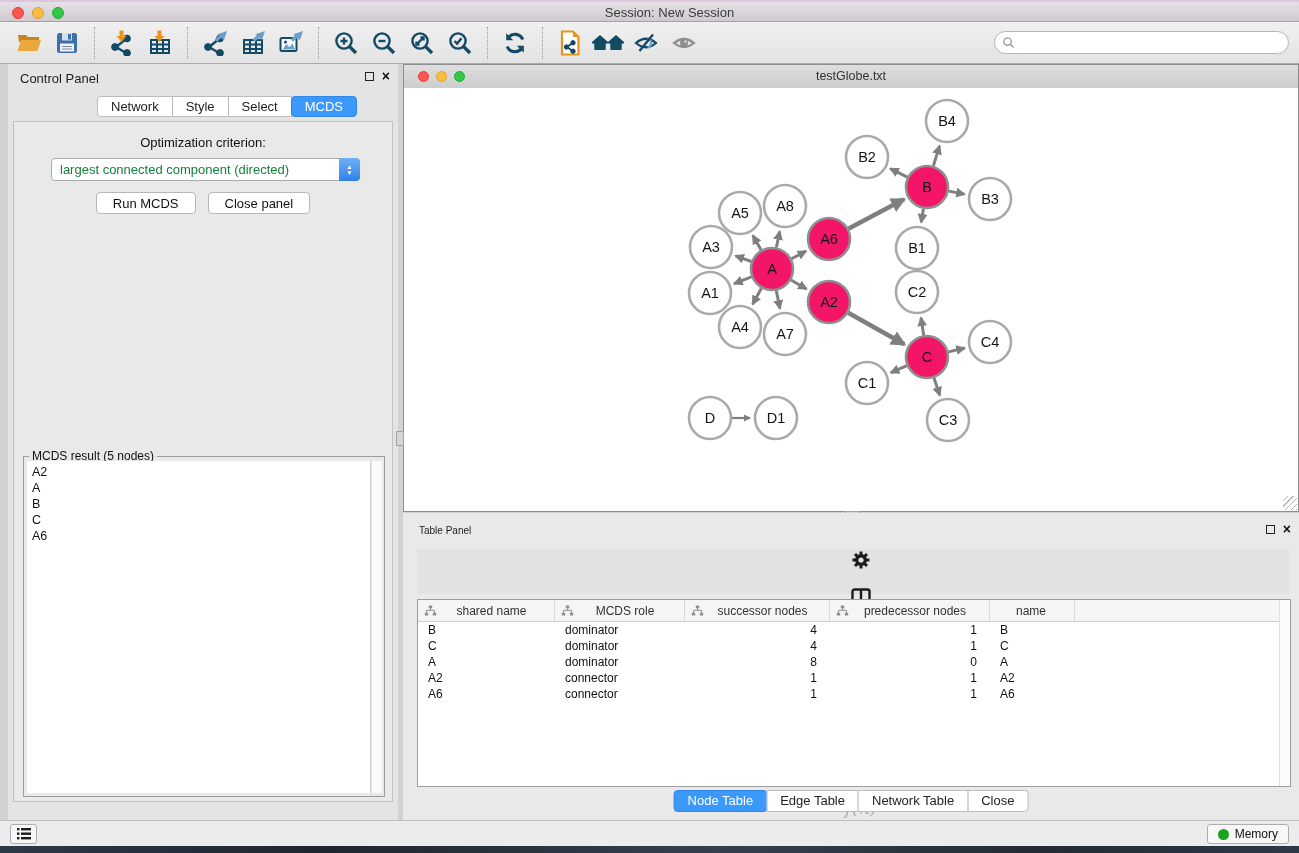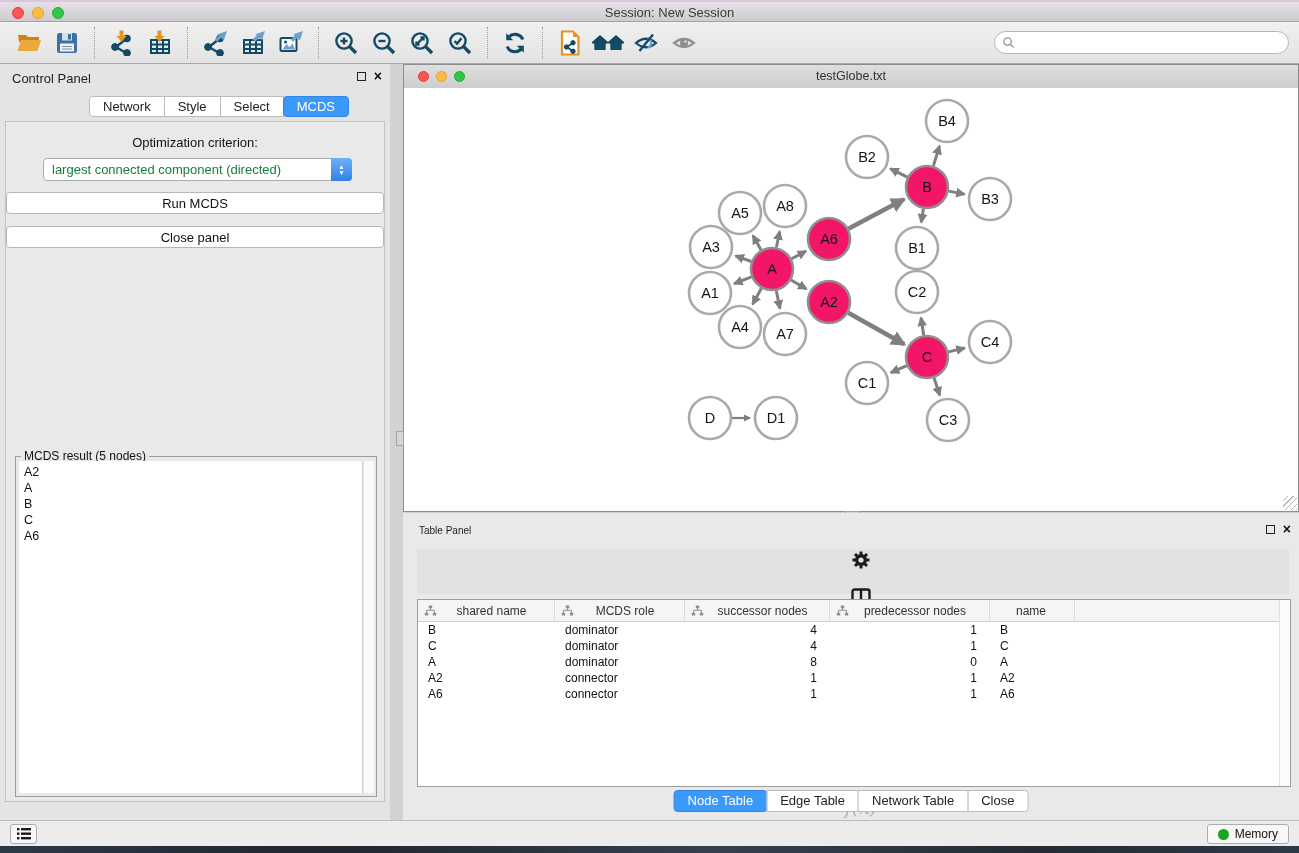--- a/index.html
+++ b/index.html
@@ -21,21 +21,21 @@
   .toolbar { position:absolute; left:0; top:22px; width:100%; height:42px;
     background:linear-gradient(#f0f0f0,#e3e3e3); border-bottom:1px solid #a8a8a8;
     display:flex; align-items:center; padding:0 10px; }
   .tbtn { width:38px; height:32px; display:flex; align-items:center; justify-content:center; }
   .tsep { width:1px; height:32px; border-left:1px dotted #9a9a9a; margin:0 8px; }
   .search { position:absolute; right:10px; top:9px; width:295px; height:23px; background:#fff;
     border:1px solid #b5b5b5; border-radius:12px; display:flex; align-items:center; padding:0 7px; }
   .search input { border:none; outline:none; flex:1; font-size:12px; background:transparent; }
 
   
-  .control-panel { position:absolute; left:0; top:64px; width:390px; height:756px; background:#e4e4e4; }
+  .control-panel { position:absolute; left:8px; top:64px; width:390px; height:756px; background:#e4e4e4; }
   .cp-head { position:absolute; left:0; top:0; width:100%; height:28px; }
   .cp-head .ph-title { position:absolute; left:12px; top:7px; font-size:13px; color:#222; }
   .panel-icons { position:absolute; right:8px; top:6px; display:flex; gap:8px; align-items:center; }
   .float-ic { width:9px; height:9px; border:1.5px solid #222; display:inline-block; }
   .close-ic { font-size:14px; font-weight:bold; color:#111; line-height:12px; }
   .segrow { display:flex; }
   .seg { height:21px; line-height:19px; padding:0 13px; background:#fff; border:1px solid #bcbcbc;
     font-size:13px; color:#222; margin-left:-1px; white-space:nowrap; }
   .seg:first-child { margin-left:0; border-radius:4px 0 0 4px; }
   .seg:last-child { border-radius:0 4px 4px 0; }
@@ -44,21 +44,21 @@
   .cp-body { position:absolute; left:5px; right:5px; top:57px; bottom:18px;
     background:#e9e9e9; border:1px solid #c2c2c2; }
   .opt-label { position:absolute; top:13px; left:0; right:0; text-align:center; font-size:13px; color:#111; }
   .dropdown { position:absolute; top:36px; left:37px; right:32px; height:23px; background:#fff;
     border:1px solid #ababab; border-radius:4px; display:flex; align-items:center; }
   .dropdown .dd-text { flex:1; font-size:13px; padding-left:8px; color:#15803d; white-space:nowrap; }
   .dropdown .stepper { width:21px; height:23px; margin:-1px -1px -1px 0; border-radius:0 4px 4px 0;
     background:linear-gradient(#6fb1f7,#2f80e8); display:flex; flex-direction:column;
     align-items:center; justify-content:center; color:#fff; }
   .stepper .chev { font-size:6.5px; line-height:6px; }
-  .cp-btnrow { position:absolute; top:70px; left:0; right:0; display:flex; justify-content:center; gap:12px;flex-direction:column; }
+  .cp-btnrow { position:absolute; top:70px; left:0; right:0; display:flex; justify-content:center; gap:12px; }
   .mac-btn { height:22px; padding:0 16px; background:#fff; border:1px solid #b7b7b7; border-radius:4px;
     font-size:13px; color:#111; font-family:"Liberation Sans",sans-serif; }
   .resultbox { position:absolute; left:9px; right:7px; top:334px; bottom:4px; border:1px solid #9c9c9c; }
   .resultbox .legend { position:absolute; top:-8px; left:5px; background:#e9e9e9; padding:0 3px;
     font-size:12px; color:#111; }
   .resultlist { position:absolute; left:3px; right:13px; top:4px; bottom:3px; background:#fff;
     border-right:1px solid #d0d0d0; padding:3px 0 0 5px; }
   .resultscroll { position:absolute; right:2px; top:4px; bottom:3px; width:10px; background:#fbfbfb; }
   .result-item { font-size:12.5px; line-height:16px; color:#111; }
 

